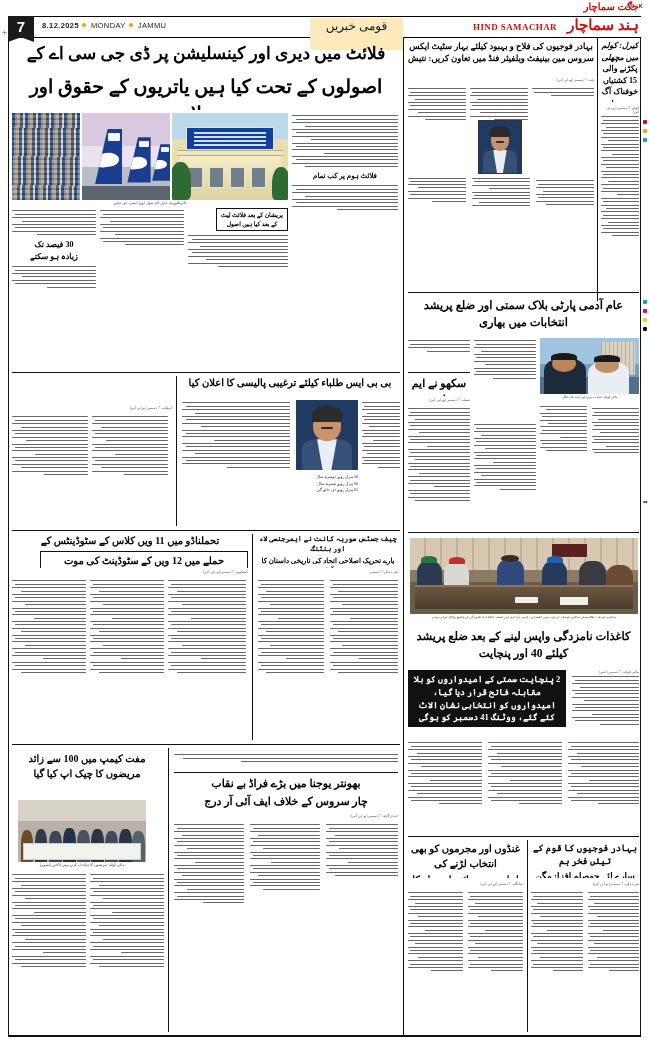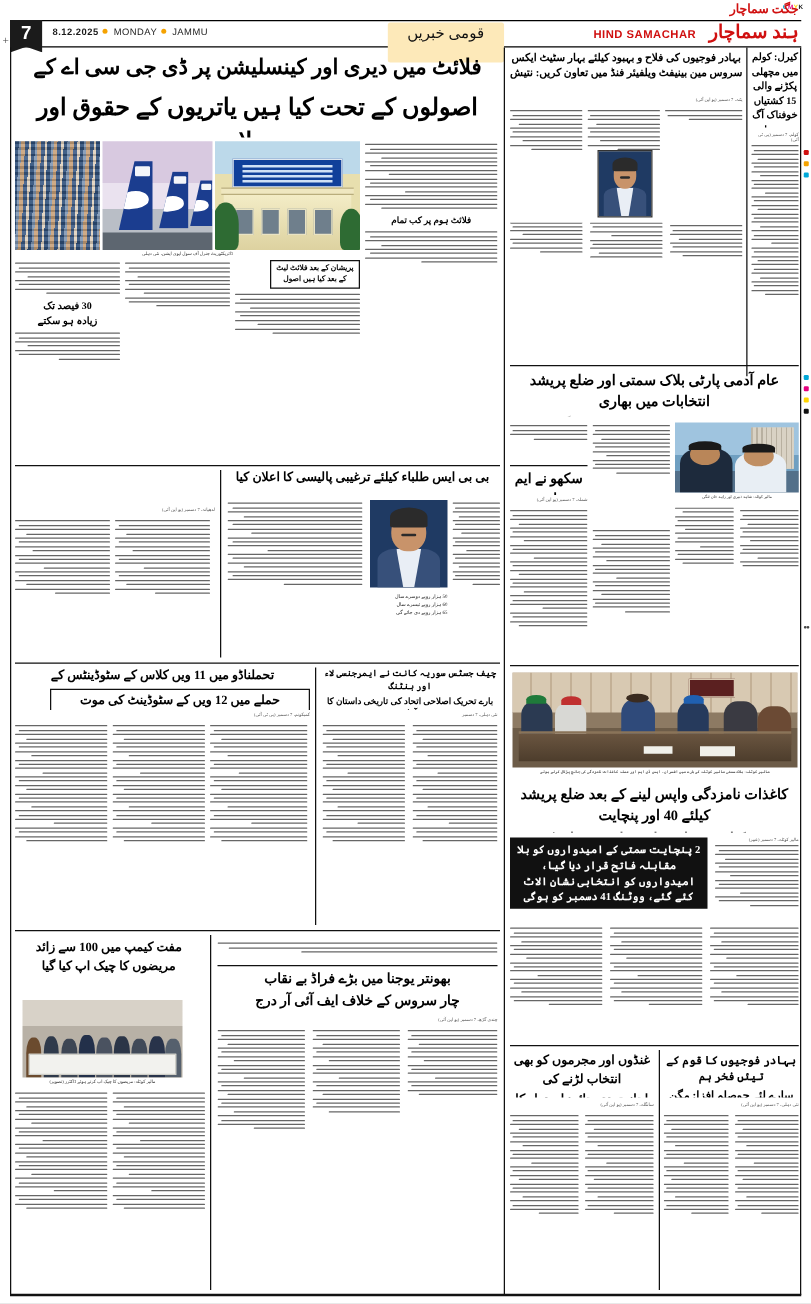--- a/index.html
+++ b/index.html
@@ -48,21 +48,21 @@
   .section-tab {
     position:absolute; left:50%; transform:translateX(-50%); top:1px;
     background:#fde9b9; padding:1px 16px 16px;
     border-radius:2px;
     font-size:12px; color:#111; white-space:nowrap;
     direction:rtl;
     margin-left:32px;
   }
   .brand-en {
     position:absolute; right:84px; top:5px;
-    font-family:Liberation Sans, sans-serif; font-weight:bold;
+    font-family:Liberation Serif, serif; font-weight:bold;
     font-size:9px; color:#d01010; letter-spacing:.4px;
   }
   .brand-ur {
     position:absolute; right:2px; top:-1px;
     font-size:15px; color:#d01010; direction:rtl; white-space:nowrap;
     font-weight:bold;
     margin-left:27px;
   }
   .brand-top {
     position:absolute; right:8px; top:0px;
@@ -858,21 +858,21 @@
         <div class="tl s1"></div>
         <div class="tl s6"></div>
       <div class="tl s1"></div>
         <div class="tl s2"></div>
         <div class="tl s1"></div>
         <div class="tl s5"></div>
     </div>
   </div>
 
   <div class="colbox" style="left:601px;top:40px;width:38px;height:62px;">
-    <div class="hl" style="font-size:8px;">کیرل: کولم میں مچھلی</div>
+    <div class="hl" style="font-size:8px;font-style:italic;">کیرل: کولم میں مچھلی</div>
     <div class="hl" style="font-size:8px;">پکڑنے والی 15 کشتیاں</div>
     <div class="hl" style="font-size:8px;">خوفناک آگ میں تباہ</div>
   </div>
   <div class="byline" style="position:absolute;left:601px;top:106px;width:38px;">کولم، 7 دسمبر (پی ٹی آئی)</div>
   <div class="colbox" style="left:601px;top:114px;width:38px;height:182px;">
     <div class="body-ur" style="font-size:4px;">
       <div class="tl s1"></div>
         <div class="tl s2"></div>
         <div class="tl s1"></div>
         <div class="tl s3"></div>

